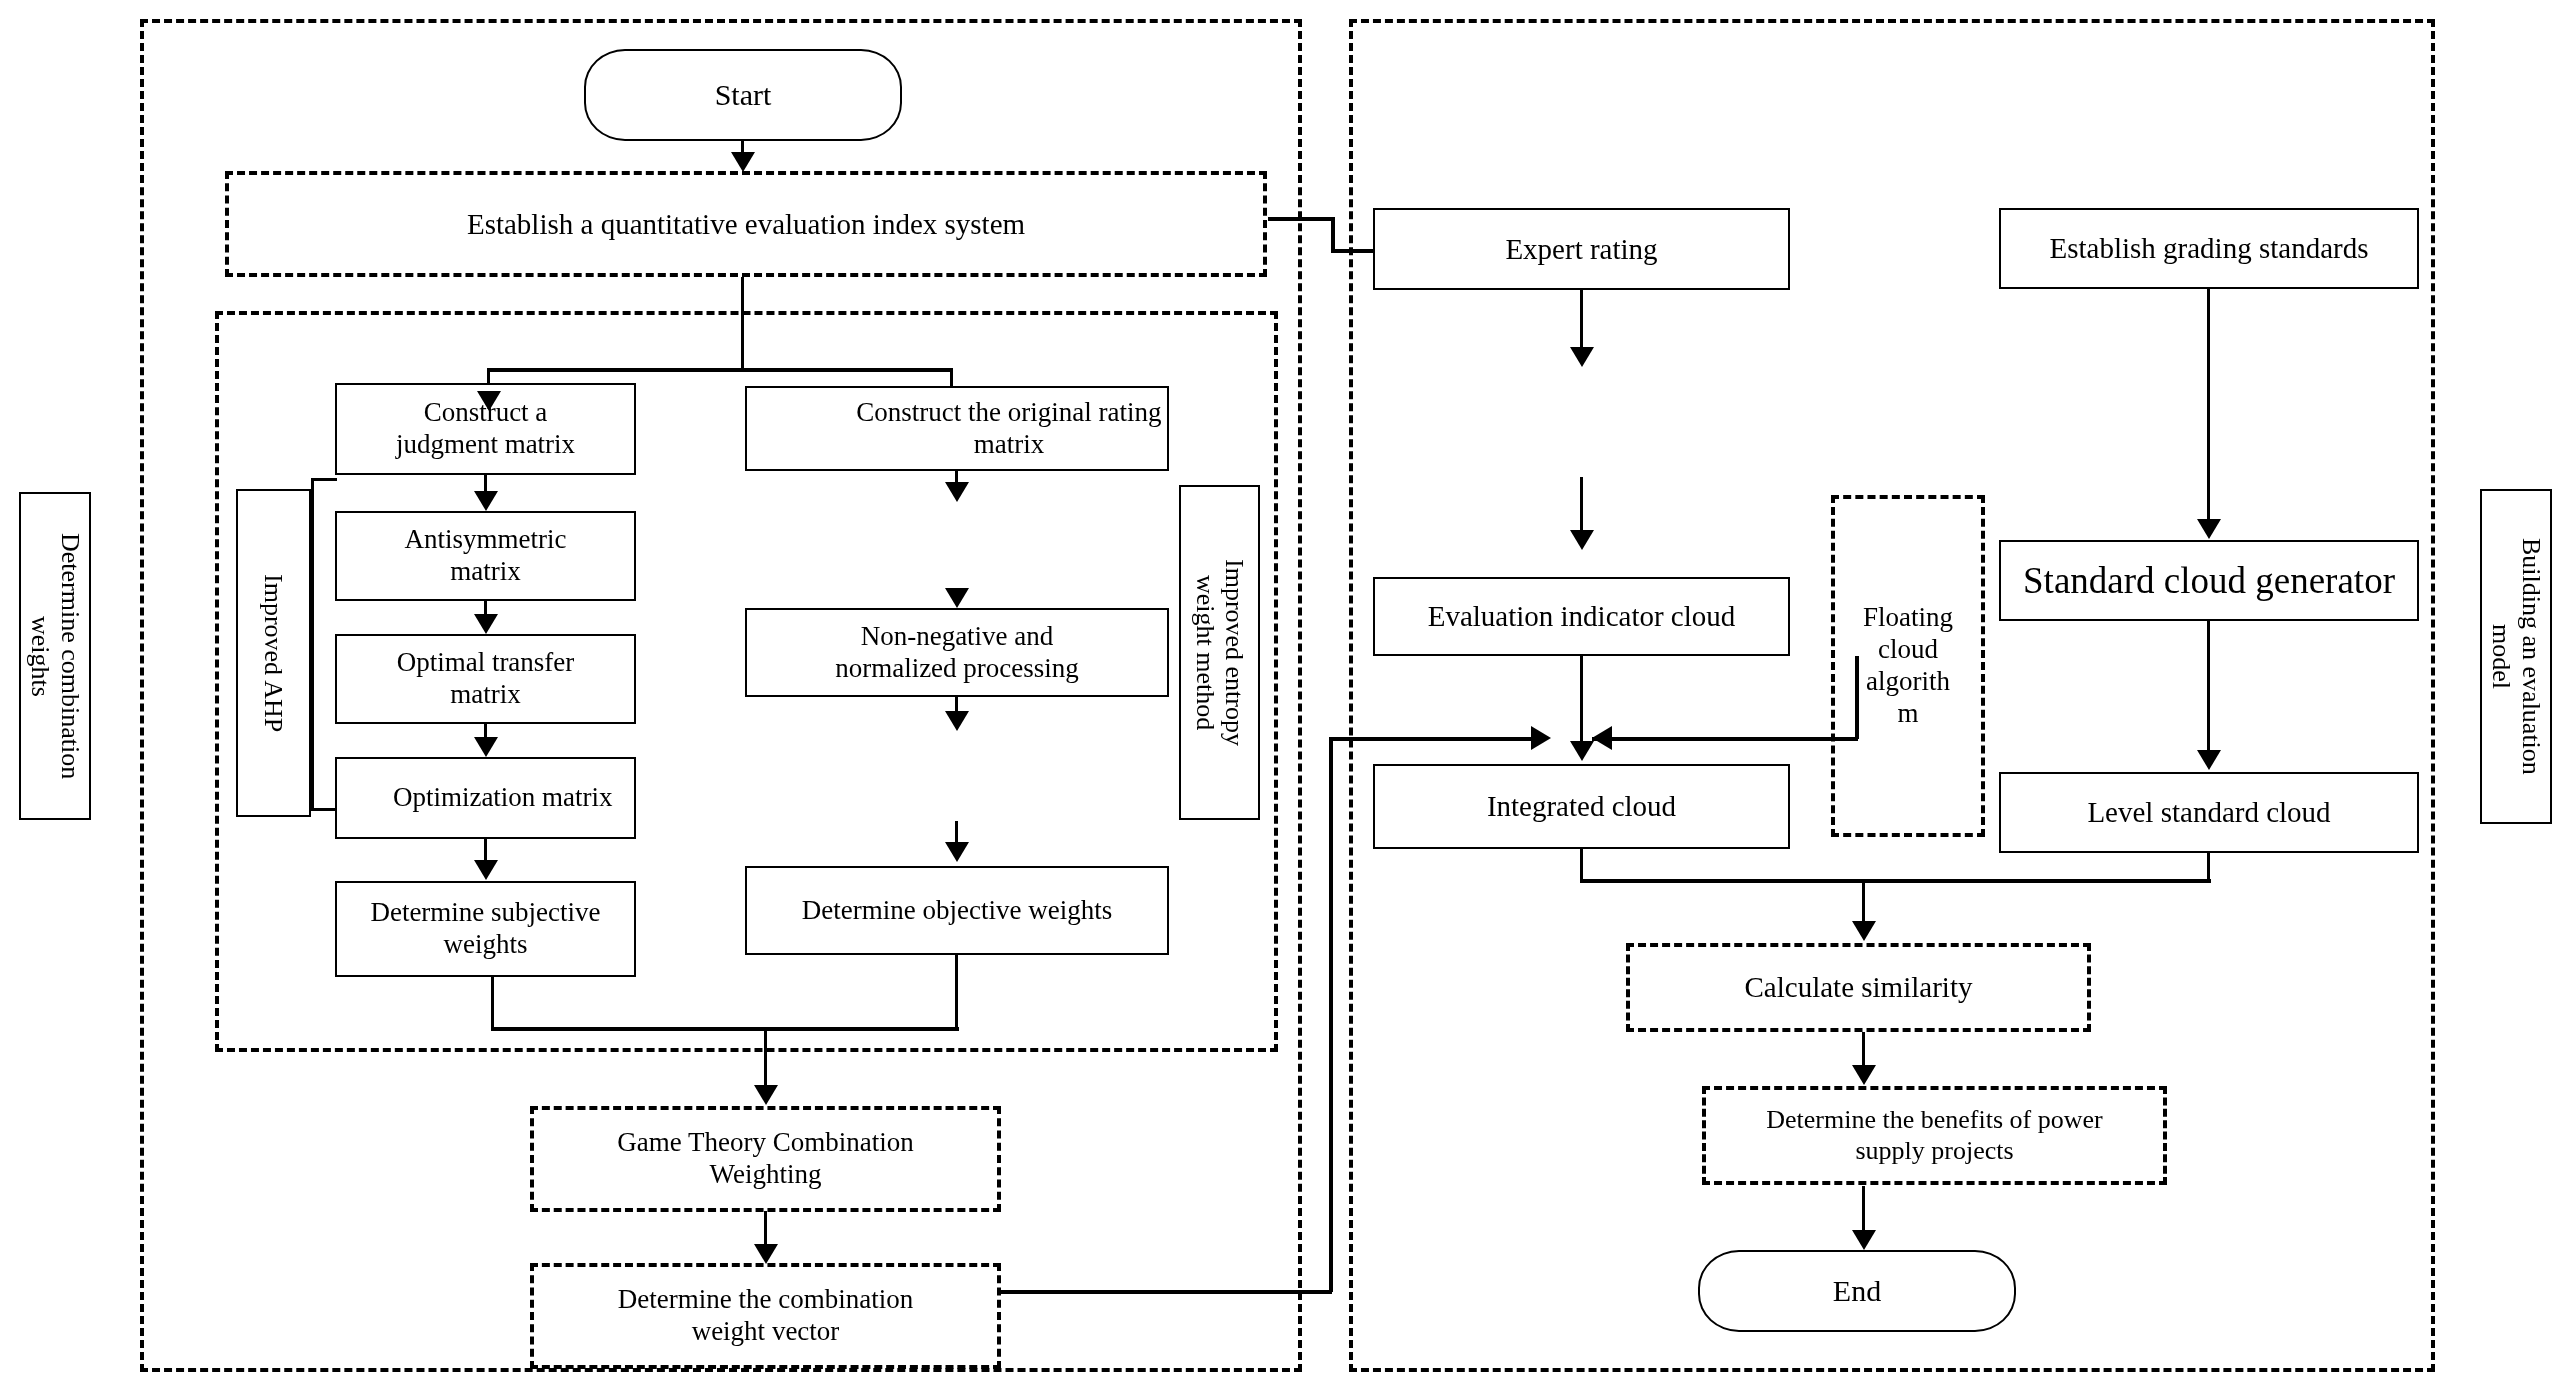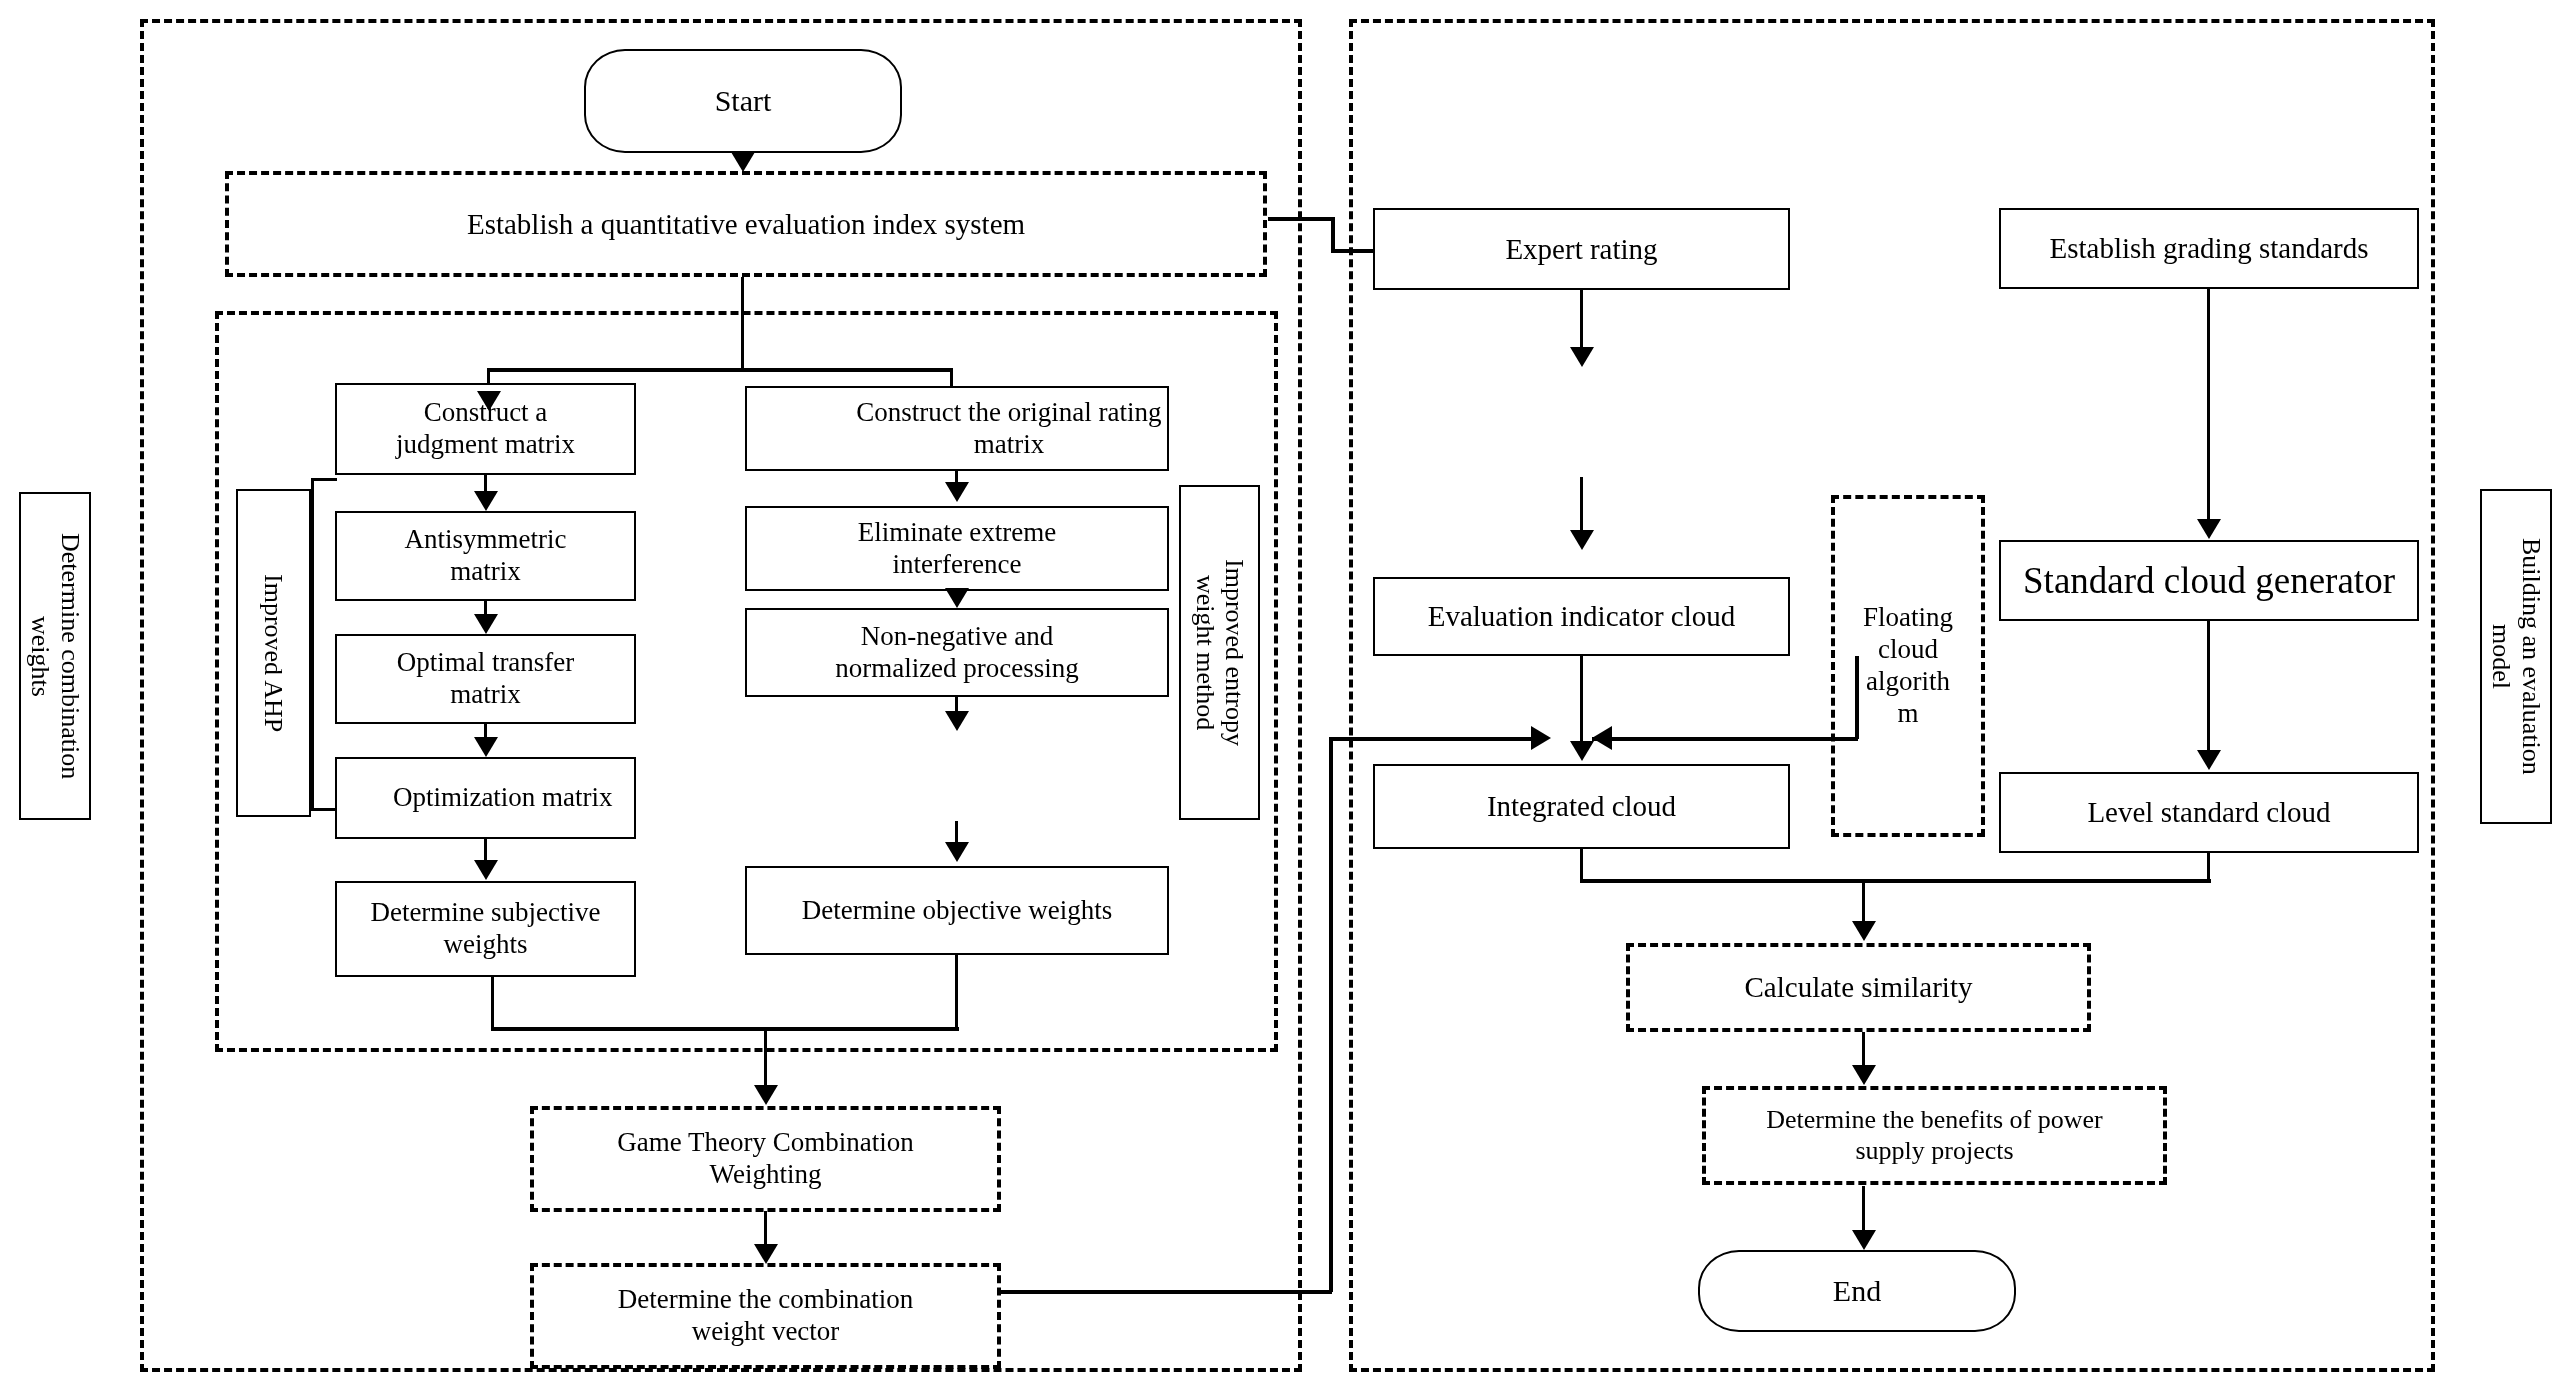--- a/index.html
+++ b/index.html
@@ -106,21 +106,21 @@
 
   <div class="vlabel" style="left:236px;top:489px;width:75px;height:328px;">
     <span>Improved AHP</span>
   </div>
 
   <div class="vlabel" style="left:1179px;top:485px;width:81px;height:335px;">
     <span style="white-space: pre-line;">Improved entropy
 weight method</span>
   </div>
 
-  <div class="box term" style="left:584px;top:49px;width:318px;height:104px;font-size:30px;">
+  <div class="box term" style="left:584px;top:49px;width:318px;height:92px;font-size:30px;">
     <span>Start</span>
   </div>
 
   <div class="ln lnv" style="left:741px;top:131px;width:3.4px;height:24.6px;"></div>
   <div class="arrow-d" style="left:731px;top:152px;"></div>
 
   <div class="ln lnv" style="left:741px;top:277px;width:3.4px;height:92px;"></div>
   <div class="ln lnh" style="left:487px;top:368px;width:466px;height:4.1px;"></div>
   <div class="ln lnv" style="left:487px;top:368px;width:3.4px;height:27px;"></div>
   <div class="arrow-d" style="left:477px;top:391px;"></div>
@@ -162,24 +162,20 @@
   <div class="ln lnh thin" style="left:311px;top:478px;width:26px;height:2.7px;"></div>
   <div class="ln lnh thin" style="left:311px;top:808px;width:26px;height:2.7px;"></div>
 
   <div class="box" style="left:745px;top:386px;width:424px;height:85px;justify-content:flex-end;">
     <span style="white-space: pre-line;">Construct the original rating
 matrix</span>
   </div>
   <div class="ln lnv" style="left:955px;top:471px;width:3.4px;height:18px;"></div>
   <div class="arrow-d" style="left:945px;top:482px;"></div>
 
-  <div class="box" style="left:745px;top:506px;width:424px;height:85px;">
-    <span style="white-space: pre-line;">Eliminate extreme
-interference</span>
-  </div>
   <div class="ln lnv" style="left:955px;top:591px;width:3.4px;height:9.6px;"></div>
   <div class="arrow-d" style="left:945px;top:588px;"></div>
 
   <div class="box" style="left:745px;top:608px;width:424px;height:89px;">
     <span style="white-space: pre-line;">Non-negative and
 normalized processing</span>
   </div>
   <div class="ln lnv" style="left:955px;top:697px;width:3.4px;height:19px;"></div>
   <div class="arrow-d" style="left:945px;top:711px;"></div>
 

